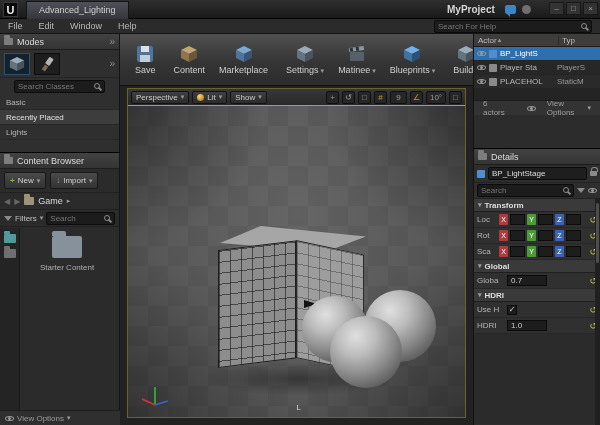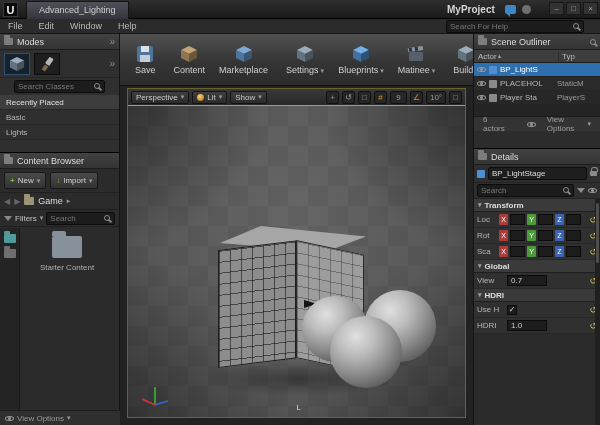--- a/index.html
+++ b/index.html
@@ -42,21 +42,21 @@
 #tb-icon1{position:absolute;left:505px;top:5px;width:11px;height:9px;background:#3d85c6;border-radius:2px}
 #tb-icon1::after{content:"";position:absolute;left:2px;bottom:-3px;border-left:3px solid transparent;border-right:0 solid transparent;border-top:3px solid #3d85c6}
 #tb-icon2{position:absolute;left:522px;top:5px;width:9px;height:9px;background:#6f6f6f;border-radius:50%}
 #win-controls{position:absolute;right:2px;top:2px;display:flex;gap:2px}
 .win-btn{width:15px;height:13px;background:#333;border:1px solid #181818;color:#aaa;font-size:8px;
   display:flex;align-items:center;justify-content:center}
 
 
 #menubar{left:0;top:19px;width:600px;height:15px;background:#2b2b2b;border-bottom:1px solid #141414;display:flex;align-items:center}
 .menu-item{padding:0 8px;color:#b8b8b8;font-size:9px}
-#help-search{position:absolute;right:16px;top:20px;width:138px}
+#help-search{position:absolute;right:8px;top:20px;width:158px}
 
 
 #modes{left:0;top:34px;width:120px;height:118px;background:#2f2f2f;border-right:1px solid #141414}
 #modes-tools{height:28px;display:flex;align-items:center;gap:4px;padding:0 4px;border-bottom:1px solid #242424}
 .tool-slot{width:26px;height:22px;background:#1e1e1e;border:1px solid #0d0d0d;display:flex;align-items:center;justify-content:center}
 .tool-slot.active{background:#15222e;border-color:#2d4f6b}
 #modes-search{padding:2px 14px}
 .modes-item{height:15px;display:flex;align-items:center;padding:0 6px;border-bottom:1px solid #262626;color:#b5b5b5;font-size:8px}
 .modes-item.first{background:#3d3d3d;color:#e0e0e0}
 
@@ -218,25 +218,25 @@
         </svg>
       </div>
       <span class="chev" style="margin-left:auto">»</span>
     </div>
     <div id="modes-search">
       <div class="search">
         <input placeholder="Search Classes" style="">
         <span class="mag"></span>
       </div>
     </div>
+    <div class="modes-item">
+      <span class="ellip">Basic</span>
+    </div>
     <div class="modes-item first">
       <span class="ellip">Recently Placed</span>
-    </div>
-    <div class="modes-item">
-      <span class="ellip">Basic</span>
     </div>
     <div class="modes-item">
       <span class="ellip">Lights</span>
     </div>
   </div>
 
   <div id="content-browser" class="abs">
     <div class="panel-head">
       <span class="fold" style="width:9px;height:7px;background:#7d7d7d"></span>
       <span class="grow ellip">Content Browser</span>
@@ -328,39 +328,39 @@
         <polygon class="f-top" points="10,1 18,5 10,9 2,5"></polygon>
         <polygon class="f-left" points="2,5 10,9 10,17 2,13"></polygon>
         <polygon class="f-right" points="18,5 10,9 10,17 18,13"></polygon>
       </svg>
       <span class="lbl">
           <span>Settings</span>
           <span class="caret">▾</span>
         </span>
     </div>
     <div class="tb-btn">
-      <svg class="icon-cube c-bp" viewBox="0 0 20 18" width="20" height="18">
-        <polygon class="f-top" points="10,1 18,5 10,9 2,5"></polygon>
-        <polygon class="f-left" points="2,5 10,9 10,17 2,13"></polygon>
-        <polygon class="f-right" points="18,5 10,9 10,17 18,13"></polygon>
-      </svg>
-      <span class="lbl">
-          <span>Blueprints</span>
-          <span class="caret">▾</span>
-        </span>
-    </div>
-    <div class="tb-btn">
       <svg width="20" height="18" viewBox="0 0 20 18">
         <rect x="3" y="7" width="14" height="9" rx="1" fill="#55606a"></rect>
         <rect x="2" y="3" width="15" height="4" transform="rotate(-8 2 5)" fill="#8a97a3"></rect>
         <rect x="3" y="3" width="3" height="4" transform="rotate(-8 2 5)" fill="#2c3338"></rect>
         <rect x="9" y="3" width="3" height="4" transform="rotate(-8 2 5)" fill="#2c3338"></rect>
       </svg>
       <span class="lbl">
           <span>Matinee</span>
+          <span class="caret">▾</span>
+        </span>
+    </div>
+    <div class="tb-btn">
+      <svg class="icon-cube c-bp" viewBox="0 0 20 18" width="20" height="18">
+        <polygon class="f-top" points="10,1 18,5 10,9 2,5"></polygon>
+        <polygon class="f-left" points="2,5 10,9 10,17 2,13"></polygon>
+        <polygon class="f-right" points="18,5 10,9 10,17 18,13"></polygon>
+      </svg>
+      <span class="lbl">
+          <span>Blueprints</span>
           <span class="caret">▾</span>
         </span>
     </div>
     <div class="tb-sep"></div>
     <div class="tb-btn">
       <svg class="icon-cube" viewBox="0 0 20 18" width="20" height="18">
         <polygon class="f-top" points="10,1 18,5 10,9 2,5"></polygon>
         <polygon class="f-left" points="2,5 10,9 10,17 2,13"></polygon>
         <polygon class="f-right" points="18,5 10,9 10,17 18,13"></polygon>
       </svg>
@@ -429,49 +429,44 @@
       <span id="scene-label">L</span>
       <svg id="gizmo" width="34" height="30">
         <line x1="17" y1="26" x2="17" y2="8" stroke="#35c135" stroke-width="1.5"></line>
         <line x1="17" y1="26" x2="4" y2="20" stroke="#d13535" stroke-width="1.5"></line>
         <line x1="17" y1="26" x2="30" y2="22" stroke="#3565d1" stroke-width="1.5"></line>
       </svg>
     </div>
   </div>
 
   <div id="outliner" class="abs">
-    <div class="panel-head">
-      <span class="fold" style="width:9px;height:7px;background:#7d7d7d"></span>
-      <span class="grow ellip">Scene Outliner</span>
-      <span class="mag"></span>
-    </div>
     <div id="ol-cols">
       <span class="c1">
         <span>Actor</span>
         <span class="caret">▴</span>
       </span>
       <span class="c2">Typ</span>
     </div>
     <div class="ol-row selected">
       <span class="eye"></span>
       <span class="actor-icon bp"></span>
       <span class="grow ellip">BP_LightS</span>
       <span class="ol-type ellip"></span>
     </div>
     <div class="ol-row">
       <span class="eye"></span>
       <span class="actor-icon"></span>
-      <span class="grow ellip">PLACEHOL</span>
-      <span class="ol-type ellip">StaticM</span>
+      <span class="grow ellip">Player Sta</span>
+      <span class="ol-type ellip">PlayerS</span>
     </div>
     <div class="ol-row">
       <span class="eye"></span>
       <span class="actor-icon"></span>
-      <span class="grow ellip">Player Sta</span>
-      <span class="ol-type ellip">PlayerS</span>
+      <span class="grow ellip">PLACEHOL</span>
+      <span class="ol-type ellip">StaticM</span>
     </div>
     <div id="ol-filler"></div>
     <div id="ol-footer">
       <span>6 actors</span>
       <span class="grow"></span>
       <span class="eye"></span>
       <span>View Options</span>
       <span class="caret">▾</span>
     </div>
   </div>
@@ -528,21 +523,21 @@
       <span class="axis z">Z</span>
       <span class="val"></span>
       <span class="reset">↺</span>
     </div>
 
     <div class="sec-head">
       <span class="caret">▾</span>
       <span>Global</span>
     </div>
     <div class="t-row">
-      <span class="t-lbl" style="width:28px">View</span>
+      <span class="t-lbl" style="width:28px">Globa</span>
       <span class="val wide">0.7</span>
       <span class="reset">↺</span>
     </div>
 
     <div class="sec-head">
       <span class="caret">▾</span>
       <span>HDRI</span>
     </div>
     <div class="t-row">
       <span class="t-lbl" style="width:28px">Use H</span>

